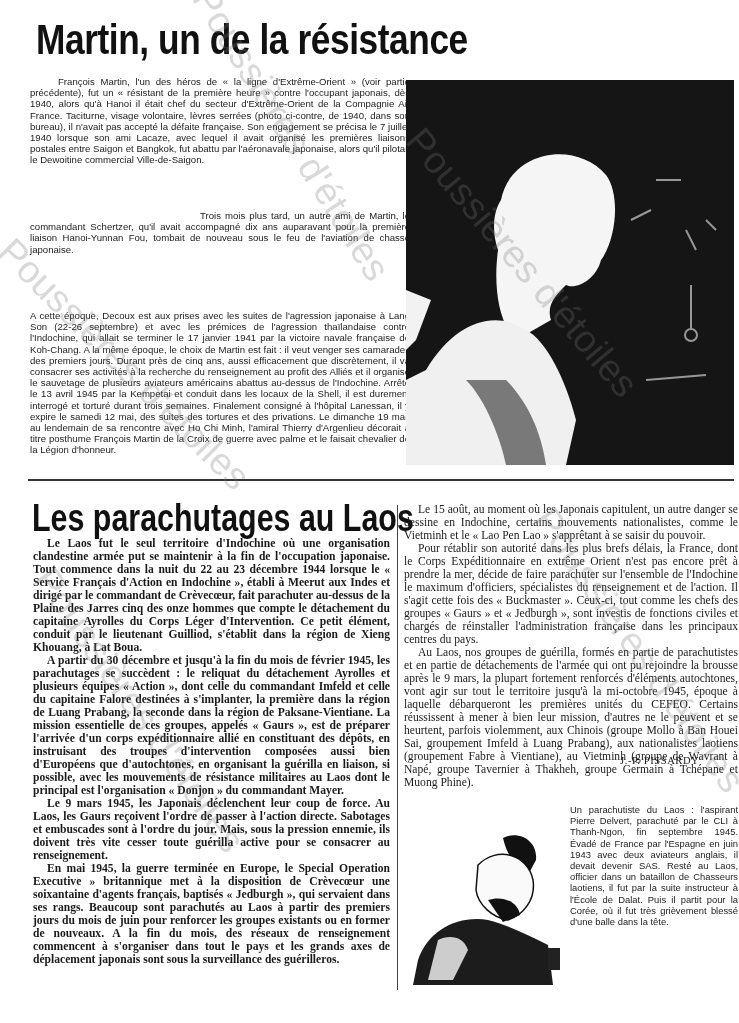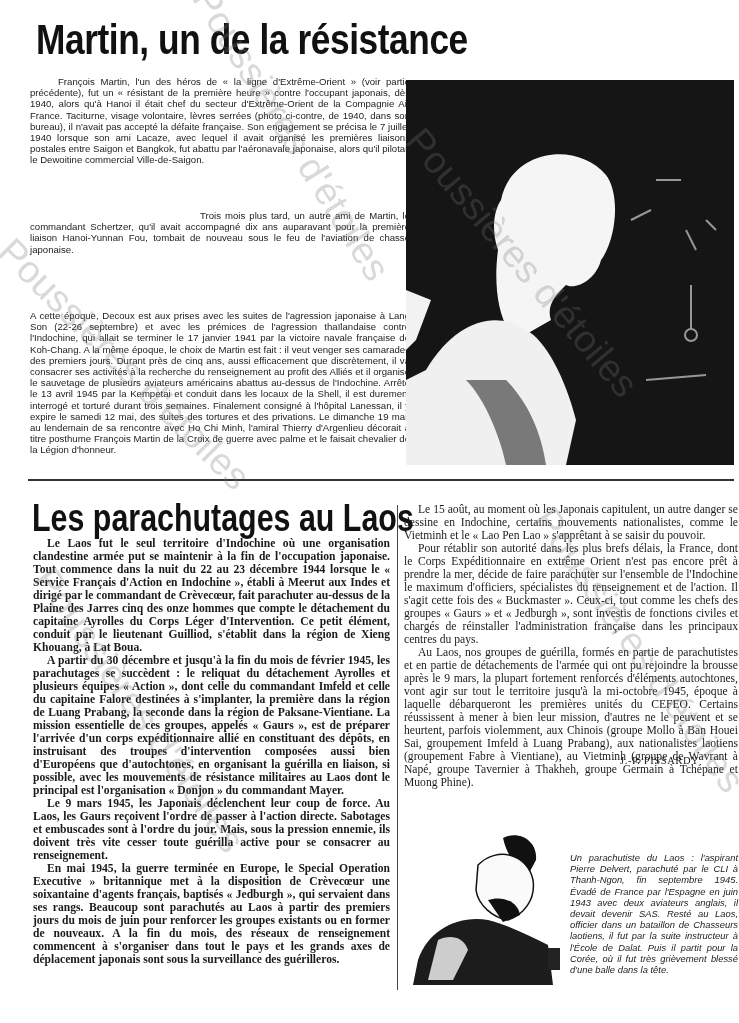--- a/index.html
+++ b/index.html
@@ -41,22 +41,22 @@
   }
   .serif p { margin: 0; text-indent: 14px; }
   .col1 { left: 33px; top: 537px; width: 357px; font-weight: bold; }
   .col2 { left: 404px; top: 503px; width: 334px; }
   .sig {
     left: 620px; top: 755px;
     font-family: "Liberation Serif", serif; font-size: 10.5px; letter-spacing: 0.6px;
   }
   .photo2 { left: 408px; top: 820px; width: 155px; height: 165px; }
   .caption {
-    left: 570px; top: 852px; width: 168px;
-    font-family: "Liberation Sans", sans-serif; font-style: italic;
+    left: 570px; top: 804px; width: 168px;
+    font-family: "Liberation Sans", sans-serif; 
     font-size: 9.4px; line-height: 11.2px; text-align: justify; color: #222;
   }
   .watermark {
     font-family: "Liberation Sans", sans-serif; font-size: 38px;
     color: rgba(120,120,120,0.28); white-space: nowrap; pointer-events: none;
     transform-origin: left top;
   }
   .wm1 { left: 220px; top: -20px; transform: rotate(58deg); }
   .wm2 { left: 20px; top: 230px; transform: rotate(45deg); }
   .wm3 { left: 430px; top: 120px; transform: rotate(50deg); }

